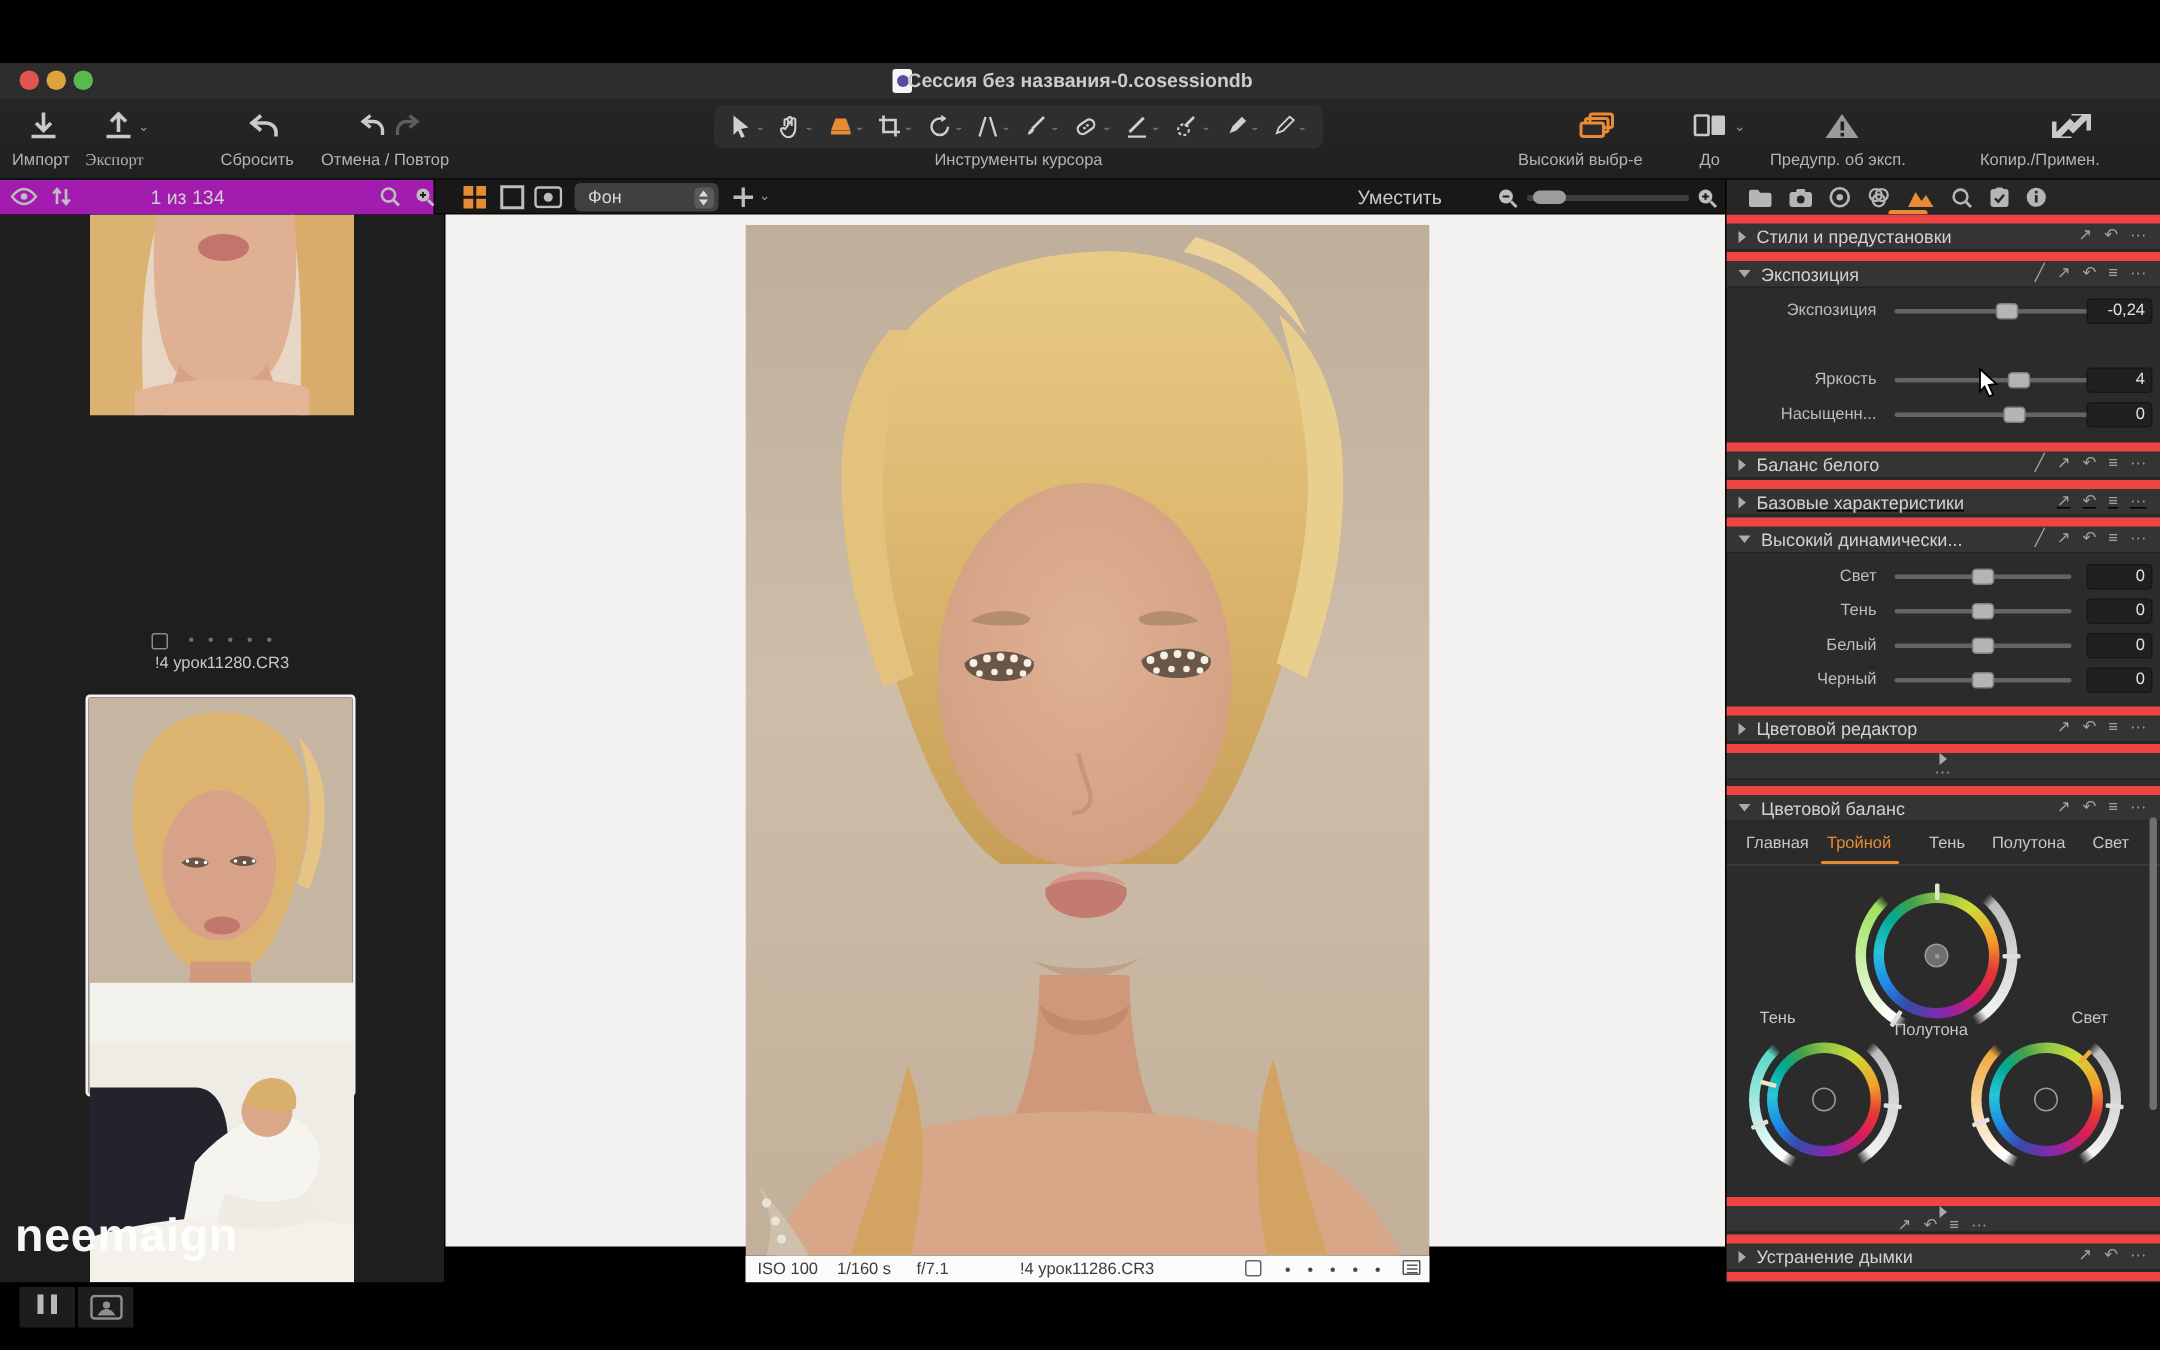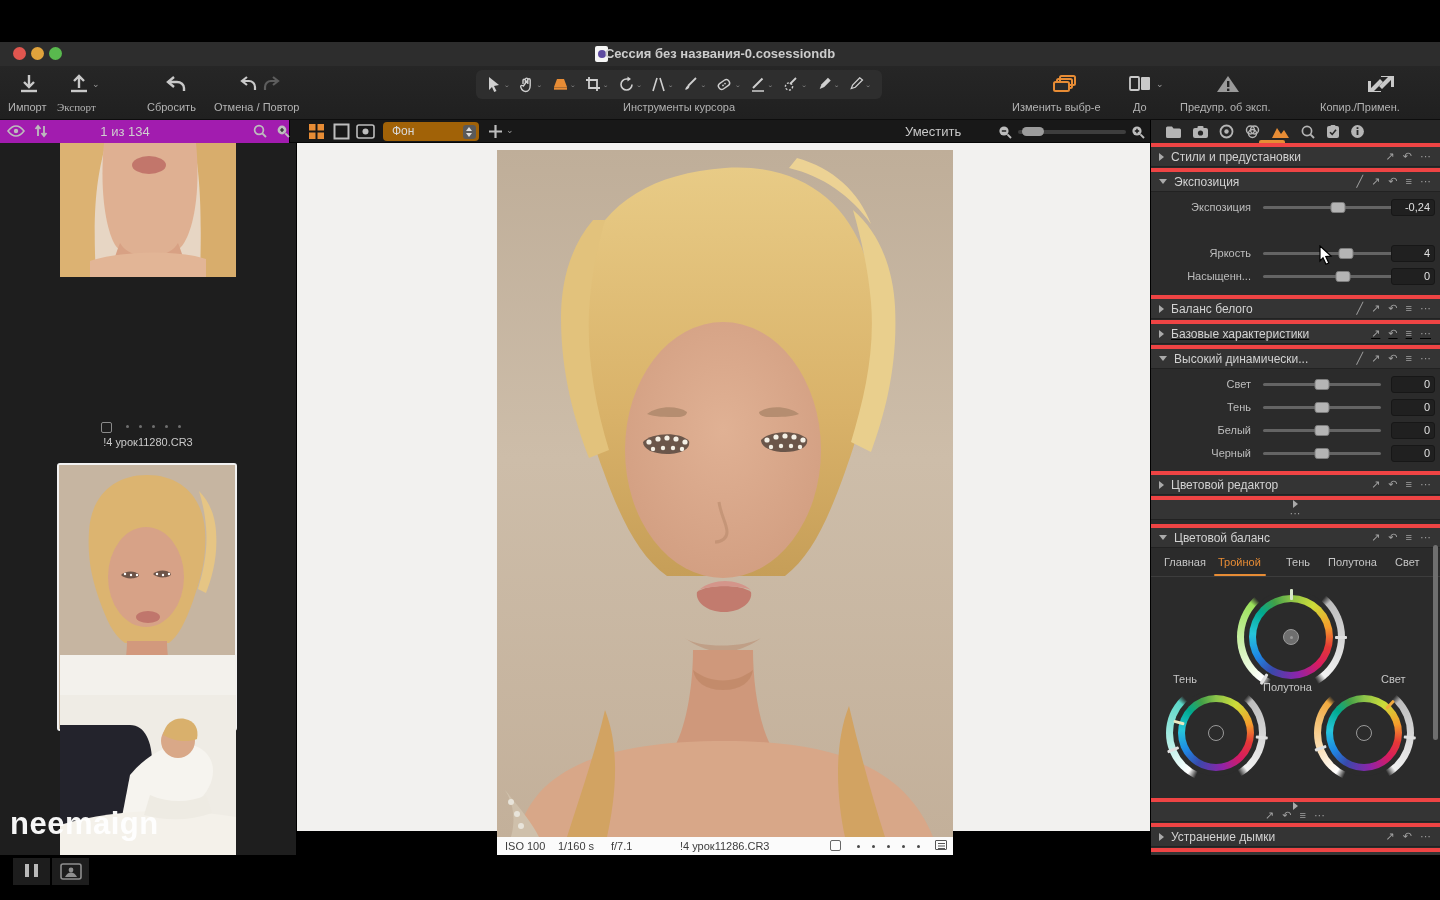--- a/index.html
+++ b/index.html
@@ -22,21 +22,21 @@
   svg { display:block; }
   #cursor-tools { position:absolute; left:476px; top:4px; width:406px; height:29px; background:#2e2e2e; border-radius:6px; display:flex; align-items:center; justify-content:space-around; padding:0 6px; }
   .tool { display:flex; align-items:center; gap:1px; }
   .tool .chev-s { font-size:8px; color:#8a8a8a; transform:scaleY(.8); }
   #cursor-tools-label { position:absolute; left:476px; top:35px; width:406px; text-align:center; font-size:11px; color:#b3b3b3; }
 
   
   #subbar { left:0; top:120px; width:1440px; height:23px; background:#181818; border-bottom:1px solid #060606; }
   #browser-head { position:absolute; left:0; top:0; width:290px; height:23px; background:#a21caf; border-right:1px solid #000; }
   #counter { position:absolute; left:0; top:4px; width:250px; text-align:center; color:#cfcfcf; font-size:13px; }
-  #bg-select { position:absolute; left:383px; top:2px; width:96px; height:19px; background:#a16207; border-radius:4px; color:#d8d8d8; font-size:12px; line-height:19px; padding-left:9px; }
+  #bg-select { position:absolute; left:383px; top:2px; width:96px; height:19px; background:#404040; border-radius:4px; color:#d8d8d8; font-size:12px; line-height:19px; padding-left:9px; }
   .stepper { position:absolute; right:3px; top:2.5px; width:13px; height:14px; background:#5a5a5a; border-radius:3px; }
   .stepper b, .stepper i { position:absolute; left:3.2px; width:0; height:0; border-left:3.3px solid transparent; border-right:3.3px solid transparent; }
   .stepper b { top:2px; border-bottom:4px solid #ddd; }
   .stepper i { bottom:2px; border-top:4px solid #ddd; }
   #fit-label { position:absolute; left:905px; top:4px; color:#c9c9c9; font-size:13px; }
   #zoom-track { position:absolute; left:1018px; top:10px; width:108px; height:4px; background:#3e3e3e; border-radius:2px; }
   #zoom-handle { position:absolute; left:4px; top:-3px; width:22px; height:9px; background:#9c9c9c; border-radius:5px; }
   #panel-tabs { position:absolute; left:1150px; top:0; width:290px; height:23px; background:#262626; border-left:1px solid #000; display:flex; align-items:center; gap:10px; padding-left:14px; }
   #tab-underline { position:absolute; left:108px; top:20px; width:26px; height:3px; background:#e78c35; border-radius:2px 2px 0 0; }
 
@@ -56,21 +56,21 @@
   #photo { position:absolute; left:200px; top:7px; width:456px; height:687px; }
   #exif { position:absolute; left:200px; top:694px; width:456px; height:18px; background:#fbfbfb; font-size:11px; color:#3d3d3d; }
   #exif span { position:absolute; top:3px; }
   .exif-dot { position:absolute; top:8px; width:3px; height:3px; border-radius:50%; background:#4a4a4a; }
   #exif-cbox { position:absolute; left:333px; top:3px; width:11px; height:11px; border:1px solid #666; border-radius:2px; }
   #exif-badge { position:absolute; left:438px; top:4px; width:12px; height:10px; border:1px solid #555; border-radius:1px; }
   #exif-badge::after { content:""; position:absolute; left:1.5px; top:2px; width:7px; height:1px; background:#555; box-shadow:0 2.5px 0 #555, 0 5px 0 #555; }
 
   
   #panel { left:1150px; top:143px; width:290px; height:712px; background:#2b2b2b; border-left:1px solid #000; overflow:hidden; }
-  .sec { position:absolute; left:0; width:290px; height:24px; background:#343434; border-top:4px solid #ef4444; border-bottom:1px solid #222; display:flex; align-items:center; padding:0 10px 0 8px; }
+  .sec { position:absolute; left:0; width:290px; height:24px; background:#343434; border-top:6px solid #ef4444; border-bottom:1px solid #222; display:flex; align-items:center; padding:0 10px 0 8px; }
   .sec-title { color:#d2d2d2; font-size:12px; margin-left:7px; flex:1; white-space:nowrap; overflow:hidden; }
   .sec-icons { display:flex; gap:8px; align-items:center; }
   .sec-icons i { font-style:normal; color:#a2a2a2; font-size:11px; line-height:1; }
   .chev { width:0; height:0; display:inline-block; }
   .chev.r { border-top:4px solid transparent; border-bottom:4px solid transparent; border-left:5px solid #aaaaaa; }
   .chev.d { border-left:4px solid transparent; border-right:4px solid transparent; border-top:5px solid #aaaaaa; }
   .srow { position:absolute; left:0; width:290px; height:23px; }
   .srow .slabel { position:absolute; left:0; top:5px; width:100px; text-align:right; color:#bdbdbd; font-size:11px; white-space:nowrap; }
   .track { position:absolute; left:112px; top:10px; width:160px; height:3px; background:#646464; border-radius:2px; }
   .track2 { width:118px; }
@@ -241,21 +241,21 @@
     </div>
     <div id="cursor-tools-label">Инструменты курсора</div>
 
     <span class="tb-ic" style="left:1052px;">
       <svg width="28" height="22" viewBox="0 0 28 22">
           <rect x="8" y="3" width="15" height="9" rx="1.5" fill="none" stroke="#e78c35" stroke-width="2"></rect>
           <rect x="5" y="6" width="15" height="9" rx="1.5" fill="none" stroke="#e78c35" stroke-width="2"></rect>
           <rect x="2" y="9" width="15" height="9" rx="1.5" fill="#2a2a2a" stroke="#e78c35" stroke-width="2"></rect>
         </svg>
     </span>
-    <span class="tb-label" style="left:1012px;">Изменить выбр-е</span>
+    <span class="tb-label" style="left:1012px;">Высокий выбр-е</span>
     <span class="tb-ic" style="left:1128px;">
       <svg width="26" height="22" viewBox="0 0 26 22">
           <rect x="2" y="4" width="9" height="13" rx="1" fill="none" stroke="#c9c9c9" stroke-width="1.8"></rect>
           <rect x="13" y="4" width="9" height="13" rx="1" fill="#c9c9c9"></rect>
         </svg>
     </span>
     <span class="tb-ic" style="left:1156px;top:13px;font-size:9px;color:#9a9a9a;">⌄</span>
     <span class="tb-label" style="left:1133px;">До</span>
     <span class="tb-ic" style="left:1215px;">
       <svg width="26" height="22" viewBox="0 0 26 22">

